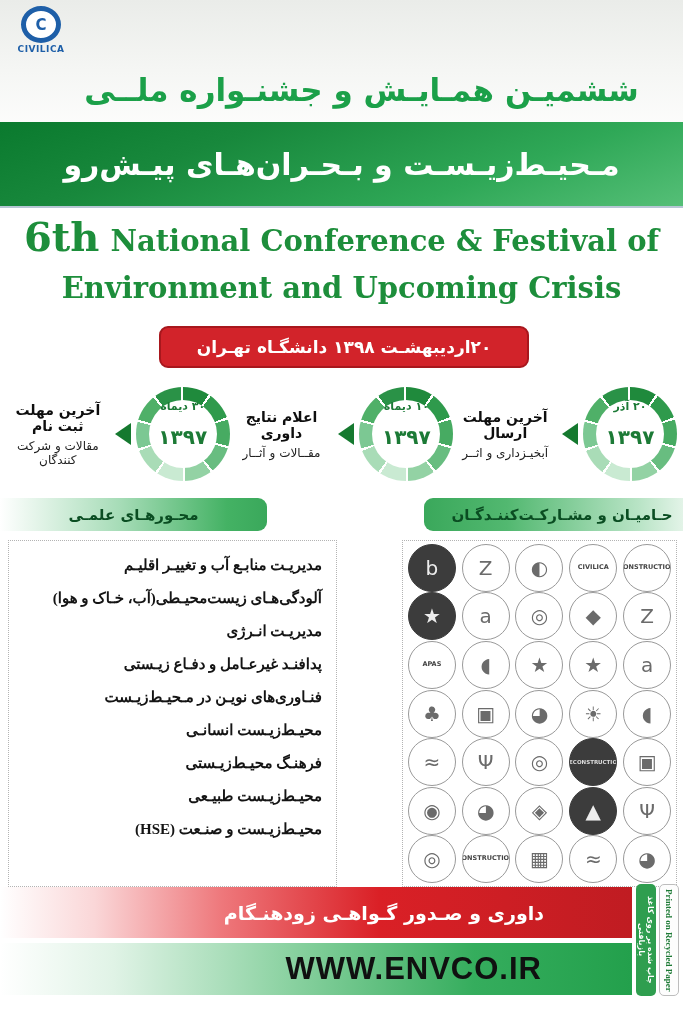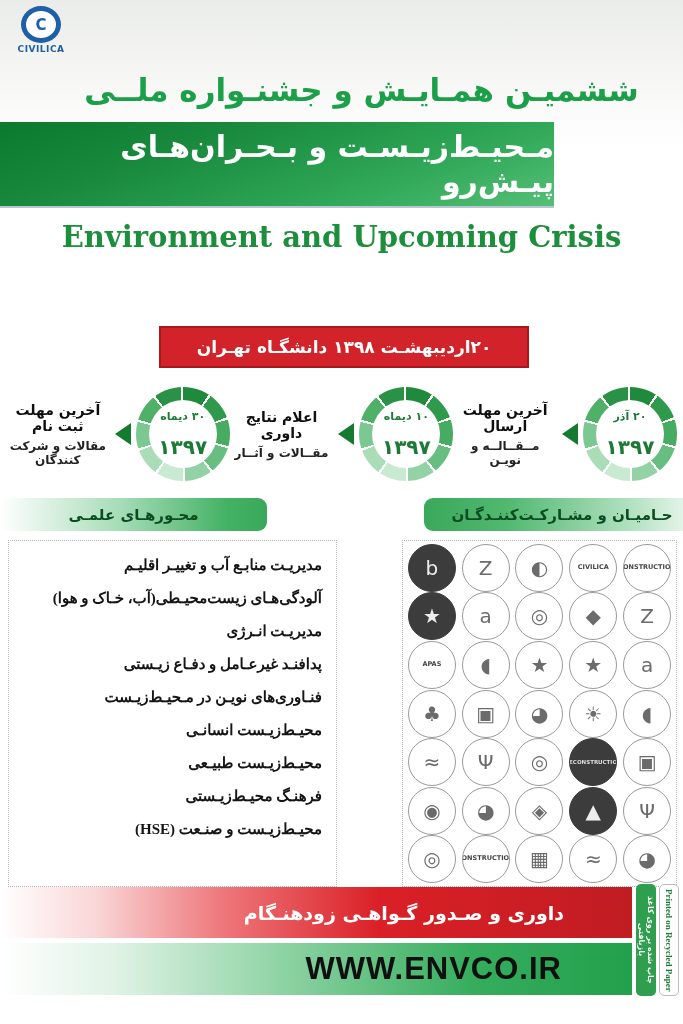--- a/index.html
+++ b/index.html
@@ -9,50 +9,50 @@
     font-family:"DejaVu Sans",sans-serif;
   }
   
   .civilica{position:absolute;top:6px;left:10px;width:62px;text-align:center;}
   .civ-mark{width:30px;height:27px;margin:0 auto;border-radius:50%;border:5px solid #1e5fa8;background:#fff;
     display:flex;align-items:center;justify-content:center;font-weight:bold;color:#1e5fa8;font-size:15px;}
   .civ-text{font-size:9px;font-weight:bold;color:#1e5fa8;letter-spacing:.5px;margin-top:1px;}
   
   .fa-title1{position:absolute;top:72px;left:0;right:0;text-align:center;
     font-size:31px;font-weight:bold;color:#1ba049;direction:rtl;padding-left:40px;}
-  .band{position:absolute;top:122px;left:0;width:554px;height:84px;
+  .band{position:absolute;top:122px;left:0;width:683px;height:84px;
     background:linear-gradient(160deg,#0a7a2e 0%,#18883c 30%,#2fa857 70%,#55bf77 100%);
     border-bottom:2px solid #b6c6d4;display:flex;align-items:center;justify-content:center;}
   .band-text{color:#fff;font-size:30px;font-weight:bold;direction:rtl;}
   
   .en-title{position:absolute;top:216px;left:0;right:0;text-align:center;color:#1d8e3b;
     font-family:"DejaVu Serif","Liberation Serif",serif;font-weight:bold;line-height:42px;}
   .en-title .six{font-size:40px;}
   .en-title .rest{font-size:29px;}
   .en-title .rest.l1{margin-left:11px;}
   
   .date-banner{position:absolute;top:326px;left:159px;width:366px;height:38px;
-    background:#d2232a;border:2px solid #a8171d;border-radius:0;color:#fff;font-weight:bold;
+    background:#d2232a;border:2px solid #a8171d;border-radius:9px;color:#fff;font-weight:bold;
     font-size:17px;display:flex;align-items:center;justify-content:center;direction:rtl;}
   
   .timeline{position:absolute;top:386px;left:6px;right:6px;height:96px;display:flex;}
   .tl-group{flex:1;display:flex;align-items:center;justify-content:flex-end;gap:5px;}
   .tl-label{text-align:center;direction:rtl;}
   .tl-l1{font-size:14px;font-weight:bold;color:#0e0e0e;}
-  .tl-l2{font-size:12px;font-weight:bold;color:#222;margin-top:5px;}
+  .tl-l2{font-size:12px;font-weight:normal;color:#222;margin-top:5px;}
   .tl-arrow{width:0;height:0;border-top:11px solid transparent;border-bottom:11px solid transparent;
     border-right:16px solid #15792f;}
   .tl-ring{width:94px;height:94px;border-radius:50%;flex:0 0 auto;position:relative;
     background:conic-gradient(#1f8a3c 0deg 33deg,#fff 33deg 36deg,#2f9a4c 36deg 69deg,#fff 69deg 72deg,
       #47ab62 72deg 105deg,#fff 105deg 108deg,#68bd80 108deg 141deg,#fff 141deg 144deg,
       #93d2a4 144deg 177deg,#fff 177deg 180deg,#c9ead2 180deg 213deg,#fff 213deg 216deg,
       #a9dcb7 216deg 249deg,#fff 249deg 252deg,#7cc893 252deg 285deg,#fff 285deg 288deg,
       #4fb068 288deg 321deg,#fff 321deg 324deg,#2a9247 324deg 357deg,#fff 357deg 360deg);}
   .tl-center{position:absolute;inset:13px;background:#fff;border-radius:50%;
-    display:flex;flex-direction:column;align-items:center;justify-content:center;direction:rtl;}
+    display:flex;flex-direction:column;align-items:center;direction:rtl;}
   .tl-day{font-size:11px;font-weight:bold;color:#1c7a36;}
   .tl-year{font-size:20px;font-weight:bold;color:#1c7a36;margin-top:12px;}
   
   .hdr{position:absolute;top:498px;height:33px;display:flex;align-items:center;justify-content:center;
     font-weight:bold;color:#0a4d22;font-size:15px;}
   .hdr span{direction:rtl;}
   .hdr-topics{left:0;width:267px;border-radius:0 9px 9px 0;
     background:linear-gradient(90deg,rgba(255,255,255,0) 0%,#a6dcb7 45%,#44b264 85%,#3aa85b 100%);}
   .hdr-sponsors{left:400px;width:276px;border-radius:9px;
     background:linear-gradient(90deg,#3aa85b 0%,#52b870 30%,#b9e4c6 78%,rgba(235,246,238,.6) 100%);margin-left:24px;}
@@ -68,25 +68,25 @@
   .logo{width:46px;height:46px;border-radius:50%;border:1px solid #9a9a9a;background:#fff;
     display:flex;align-items:center;justify-content:center;color:#6b6b6b;overflow:hidden;}
   .logo .logo-g{font-size:20px;line-height:1;}
   .logo.dark{background:#3c3c3c;border-color:#3c3c3c;color:#ededed;}
   .logo.text .logo-g{font-size:6.5px;font-weight:bold;color:#444;text-align:center;line-height:1.2;}
   .logo.text-dark{background:#3c3c3c;border-color:#3c3c3c;}
   .logo.text-dark .logo-g{font-size:5.5px;font-weight:bold;color:#dddddd;text-align:center;line-height:1.2;}
   
   .cert-banner{position:absolute;top:887px;left:0;width:632px;height:51px;box-sizing:border-box;
     background:linear-gradient(90deg,rgba(227,30,36,0) 0%,rgba(227,30,36,.18) 15%,rgba(227,30,36,.6) 35%,#da2026 60%,#c01c22 100%);
-    display:flex;align-items:center;justify-content:flex-end;padding-right:68px;}
+    display:flex;align-items:center;justify-content:flex-end;padding-right:88px;}
   .cert-text{color:#fff;font-size:19px;font-weight:bold;direction:rtl;}
   .web-banner{position:absolute;top:943px;left:0;width:632px;height:52px;box-sizing:border-box;
     background:linear-gradient(90deg,rgba(47,174,87,0) 0%,rgba(47,174,87,.15) 18%,rgba(47,174,87,.55) 45%,#35ad5d 75%,#23a04c 100%);
-    display:flex;align-items:center;justify-content:flex-end;padding-right:70px;}
+    display:flex;align-items:center;justify-content:flex-end;padding-right:90px;}
   .web-text{color:#101010;font-size:31px;font-weight:bold;letter-spacing:1px;
     font-family:"Liberation Sans","DejaVu Sans",sans-serif;cursor:pointer;}
   .strip{position:absolute;top:884px;height:112px;width:20px;box-sizing:border-box;border-radius:5px;
     writing-mode:vertical-rl;display:flex;align-items:center;justify-content:center;text-align:center;}
   .strip-fa{left:636px;background:#2f9e4f;color:#fff;font-size:8px;font-weight:bold;direction:rtl;}
   .strip-en{left:659px;background:#fdfdfd;border:1px solid #bdbdbd;color:#1d7a35;font-size:9px;
     font-weight:bold;font-family:"Liberation Serif","DejaVu Serif",serif;}
 </style>
 </head>
 <body>
@@ -99,20 +99,23 @@
     </div>
     <div class="civ-text">CIVILICA</div>
   </div>
 
   <div class="fa-title1">ششمیـن همـایـش و جشنـواره ملــی</div>
   <div class="band">
     <div class="band-text">مـحیـط‌زیـسـت و بـحـران‌هـای پیـش‌رو</div>
   </div>
 
   <div class="en-title">
+    <div>
+      <span class="six">6th</span><span class="rest l1">National Conference &amp; Festival of</span>
+    </div>
     <div class="rest">Environment and Upcoming Crisis</div>
   </div>
 
   <div class="date-banner">۲۰اردیبهشـت ۱۳۹۸  دانشگـاه تهـران</div>
 
   <div class="timeline">
 
       <div class="tl-group">
         <div class="tl-label">
           <div class="tl-l1">آخرین مهلت ثبت نام</div>
@@ -137,21 +140,21 @@
           <div class="tl-center">
             <div class="tl-day">۱۰ دیماه</div>
             <div class="tl-year">۱۳۹۷</div>
           </div>
         </div>
       </div>
 
       <div class="tl-group">
         <div class="tl-label">
           <div class="tl-l1">آخرین مهلت ارسال</div>
-          <div class="tl-l2">مــقــالــه و نویـن</div>
+          <div class="tl-l2">آبخیـزداری و اثــر</div>
         </div>
         <div class="tl-arrow"></div>
         <div class="tl-ring">
           <div class="tl-center">
             <div class="tl-day">۲۰ آذر</div>
             <div class="tl-year">۱۳۹۷</div>
           </div>
         </div>
       </div>
 
@@ -172,23 +175,23 @@
 
 
       <div class="topic-line">مدیریـت انـرژی</div>
 
       <div class="topic-line">پدافنـد غیرعـامل و دفـاع زیـستی</div>
 
       <div class="topic-line">فنـاوری‌های نویـن در مـحیـط‌زیـست</div>
 
       <div class="topic-line">محیـط‌زیـست انسانـی</div>
 
+      <div class="topic-line">فرهنـگ محیـط‌زیـستی</div>
+
       <div class="topic-line">محیـط‌زیـست طبیـعی</div>
-
-      <div class="topic-line">فرهنـگ محیـط‌زیـستی</div>
 
       <div class="topic-line">محیـط‌زیـست و صنـعت (HSE)</div>
 
   </div>
 
   <div class="logos-box">
 
       <div class="logo dark">
         <span class="logo-g">b</span>
       </div>

